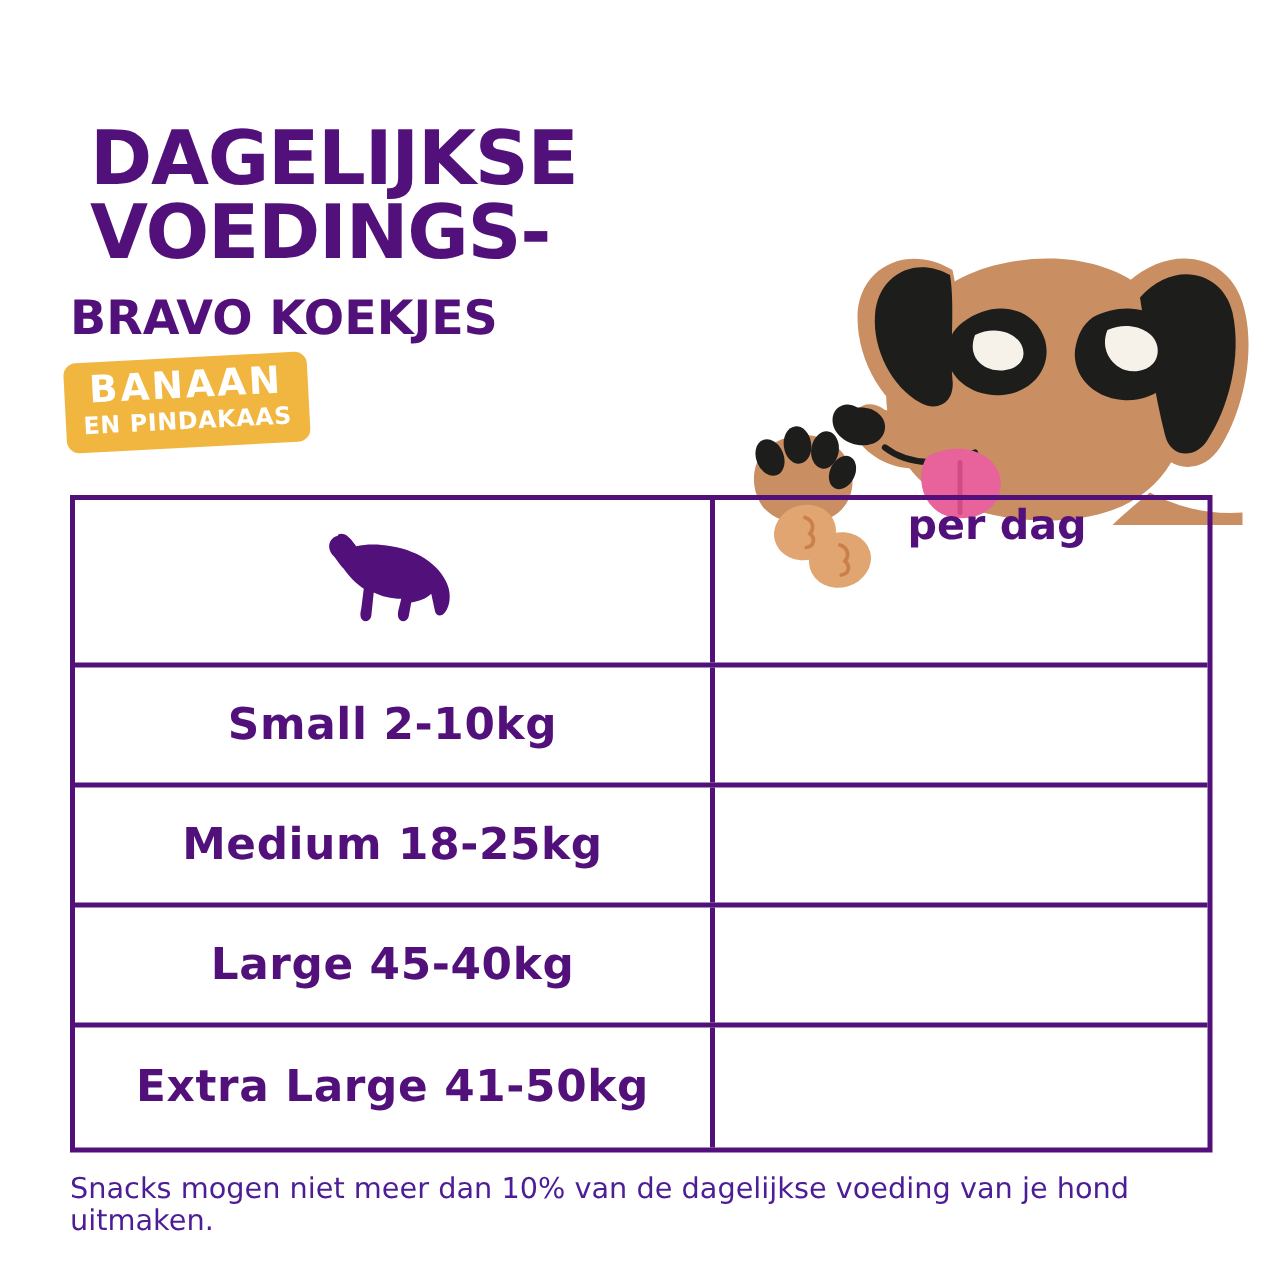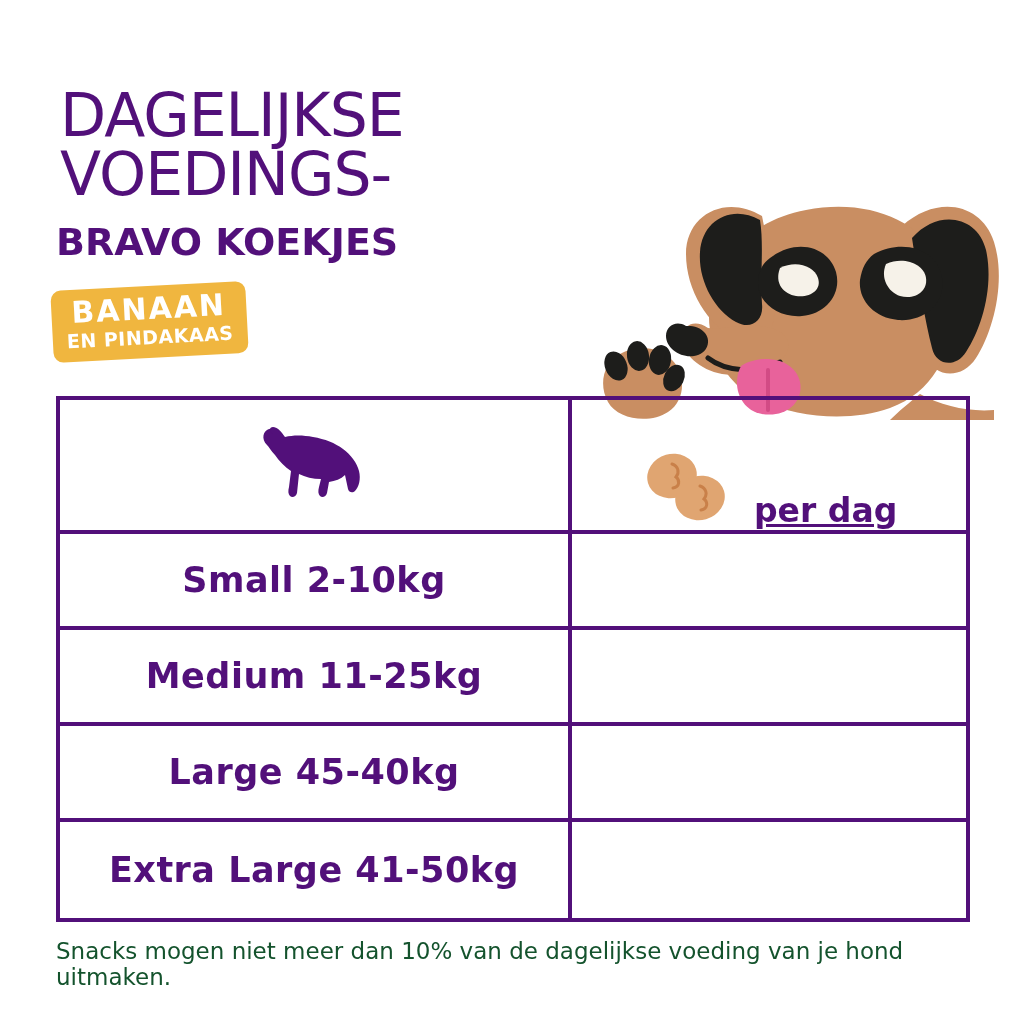--- a/index.html
+++ b/index.html
@@ -24,26 +24,26 @@
 
   
   .header {
     position: absolute;
     left: 56px;
     top: 82px;
     width: 640px;
   }
   .title {
     font-family: "DejaVu Sans", sans-serif;
-    font-weight: normal;
+    font-weight: bold;
     font-size: 60px;
     line-height: 0.98;
     letter-spacing: -1px;
     color: #52107a;
-    margin: 4px;
+    margin: 16px;
     text-transform: uppercase;
   }
   .subtitle {
     font-family: "DejaVu Sans", sans-serif;
     font-weight: bold;
     font-size: 38px;
     letter-spacing: 0px;
     color: #52107a;
     margin: 16px 0 0 0;
     text-transform: uppercase;
@@ -115,25 +115,24 @@
     border-right: 4px solid #52107a;
     display: flex;
     align-items: center;
     justify-content: center;
     color: #52107a;
   }
   .cell-right {
     flex: 1;
     box-sizing: border-box;
     display: flex;
-    align-items: flex-end;
+    align-items: flex-start;
     justify-content: flex-start;
-    padding-left: 66px;
-    color: #52107a;
-    text-decoration: underline;
+    padding-left: 38px;
+    color: #52107a;
   }
   .row-head {
     height: 134px;
   }
   .row-size {
     height: 96px;
   }
   .size-label {
     font-family: "DejaVu Sans", sans-serif;
     font-weight: bold;
@@ -154,21 +153,21 @@
   }
 
   
   .footnote {
     position: absolute;
     left: 56px;
     top: 938px;
     width: 920px;
     font-family: "DejaVu Sans", sans-serif;
     font-size: 23px;
-    color: #14532d;
+    color: #4c1d95;
     letter-spacing: 0px;
   }
 </style>
 </head>
 <body>
 
 <div class="page">
 
   <div class="header">
     <h1 class="title">
@@ -250,21 +249,21 @@
       <div class="cell-left">
         <span class="size-label">Small 2-10kg</span>
       </div>
       <div class="cell-right">
         <span class="size-label"></span>
       </div>
     </div>
 
     <div class="row row-size">
       <div class="cell-left">
-        <span class="size-label">Medium 11-25kg</span>
+        <span class="size-label">Medium 18-25kg</span>
       </div>
       <div class="cell-right">
         <span class="size-label"></span>
       </div>
     </div>
 
     <div class="row row-size">
       <div class="cell-left">
         <span class="size-label">Large 45-40kg</span>
       </div>

